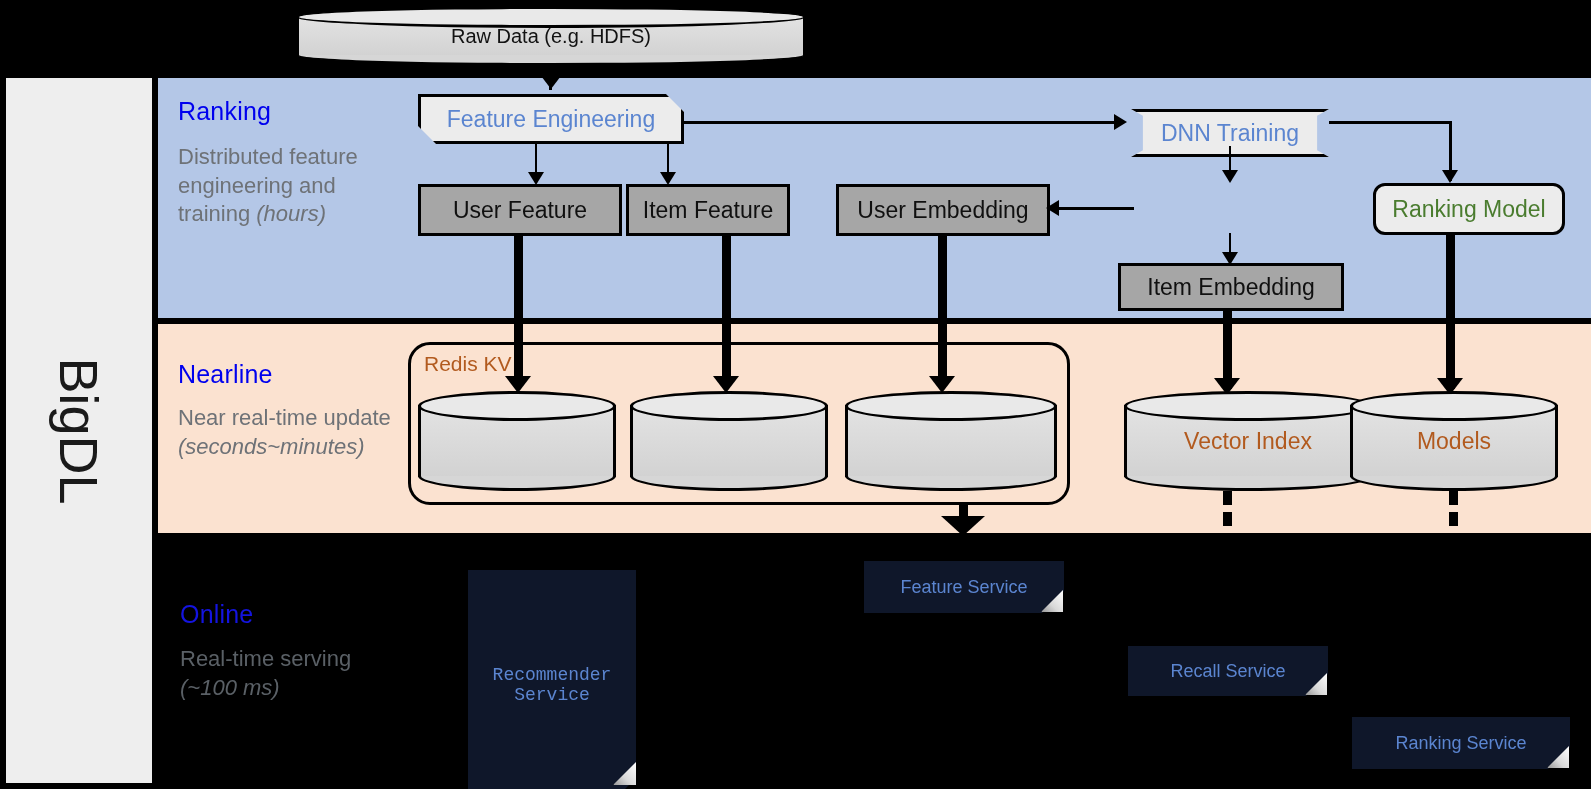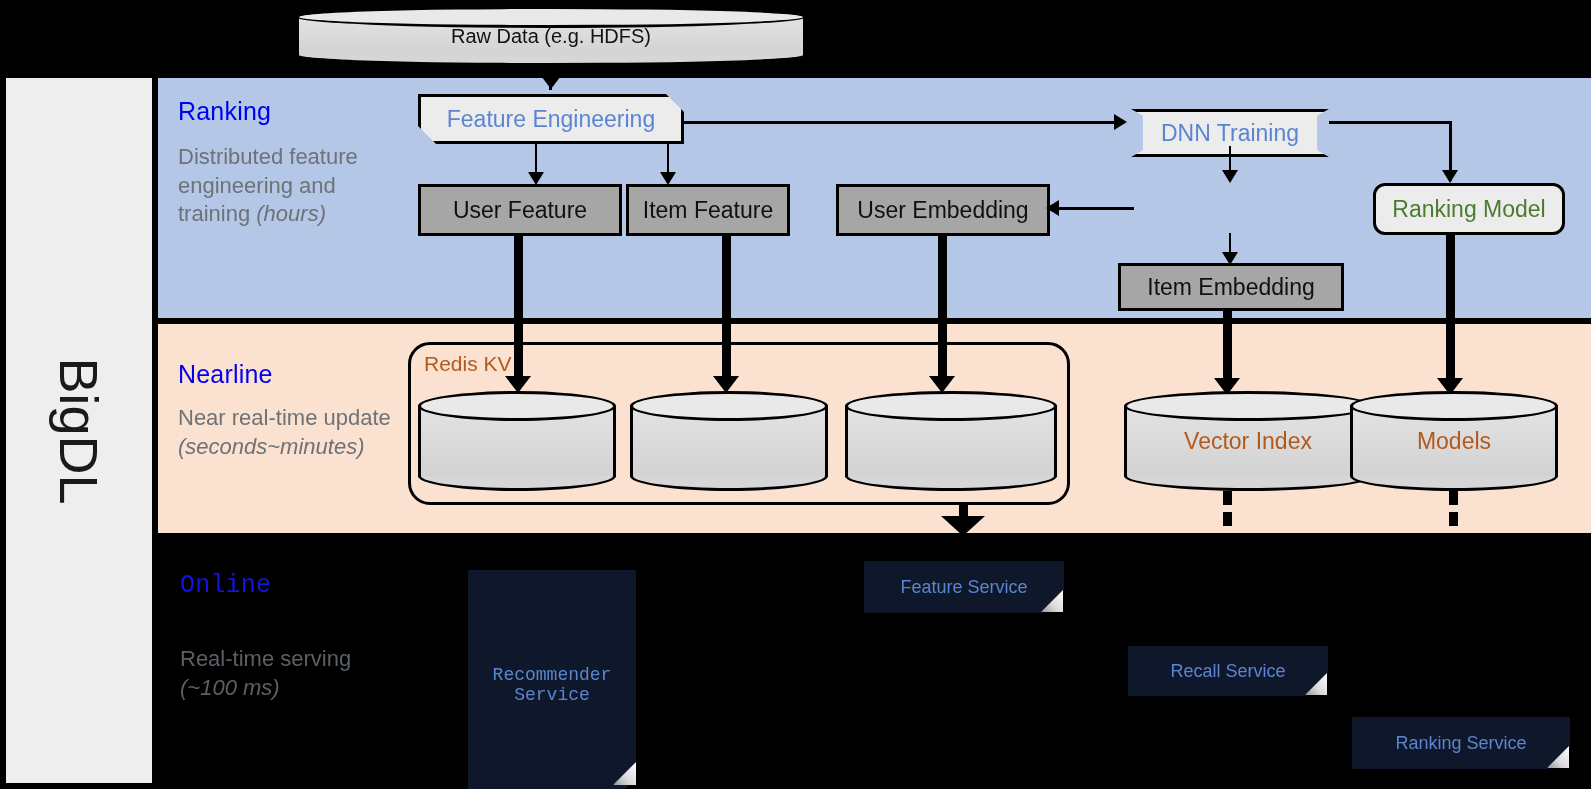--- a/index.html
+++ b/index.html
@@ -37,21 +37,21 @@
   .band-sub {
     position: absolute; font-size: 22px; color: #6e7277; line-height: 1.30;
     width: 230px;
   }
   .band-sub .it { font-style: italic; }
 
   #offline-title  { left: 178px; top: 97px; }
   #offline-sub    { left: 178px; top: 143px; }
   #nearline-title { left: 178px; top: 360px; }
   #nearline-sub   { left: 178px; top: 404px; }
-  #online-title   { left: 180px; top: 571px; font-family: Liberation Mono, monospace; }
+  #online-title   { left: 180px; top: 600px; }
   #online-sub     { left: 180px; top: 645px; }
   #online-title, #online-sub { color:#5a6066; }
   #online-title { color: #1414e0; }
 
   
   .node { position: absolute; display: flex; align-items: center; justify-content: center; text-align: center; }
 
   
   .greybox {
     background: #a6a6a6; border: 3px solid #000;

